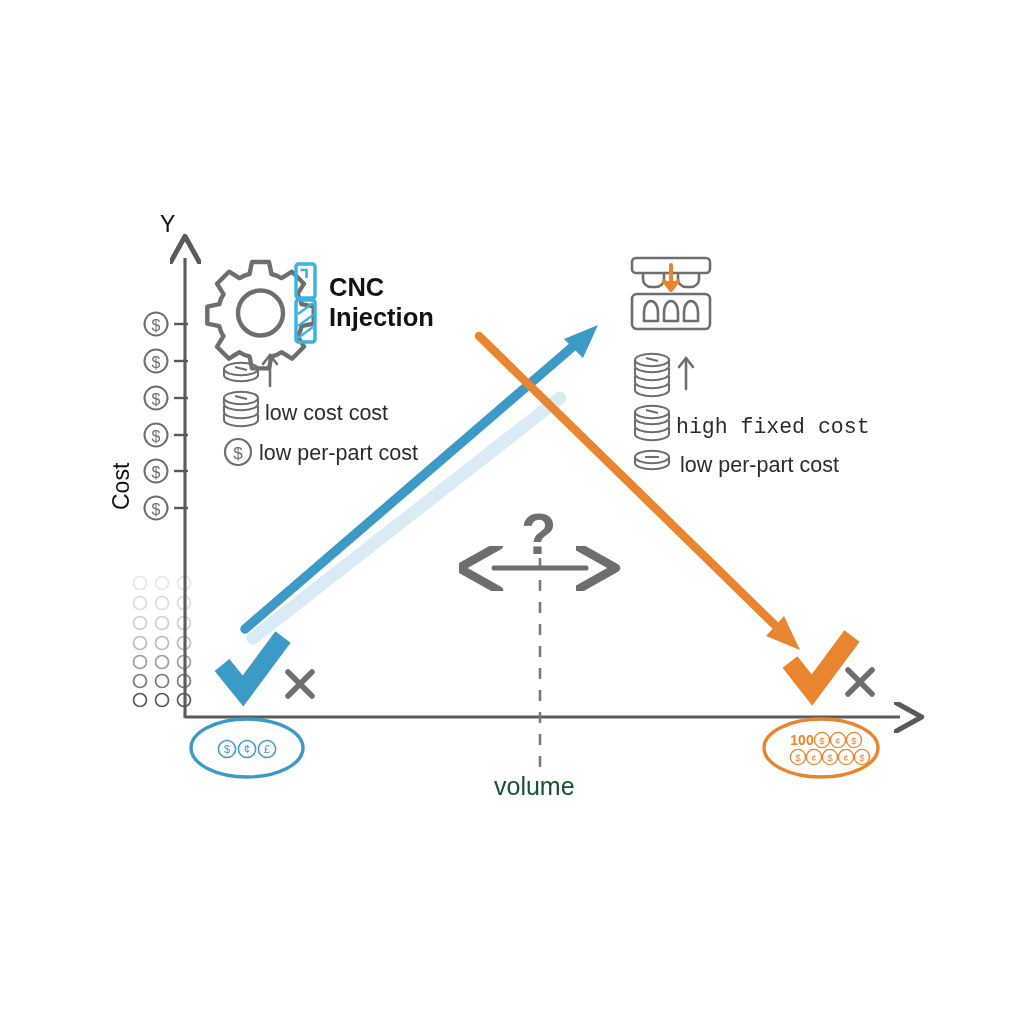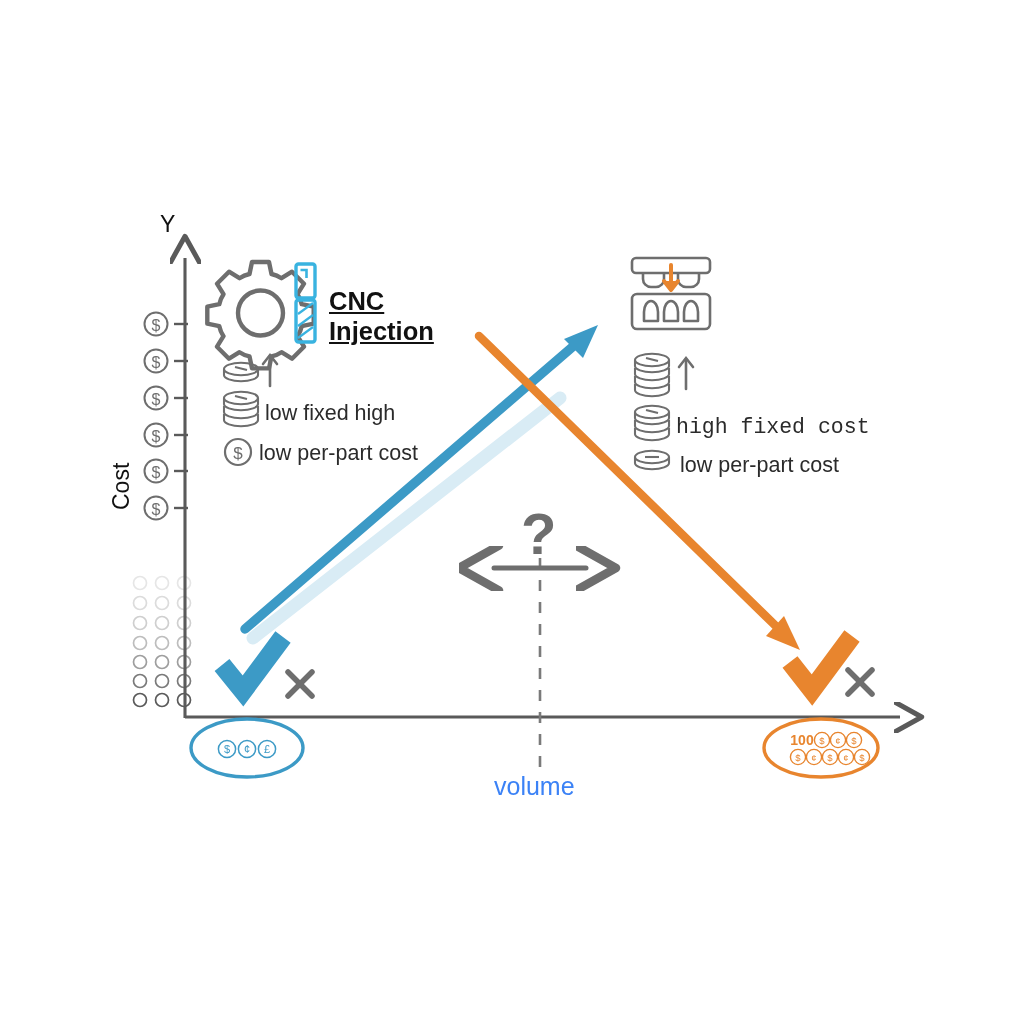--- a/index.html
+++ b/index.html
@@ -6,21 +6,21 @@
   body{width:1024px;height:1024px;overflow:hidden;
        font-family:"Liberation Sans", sans-serif; color:#222;}
   #stage{position:relative;width:1024px;height:1024px;background:#fff;}
   #stage svg.layer{position:absolute;left:0;top:0;width:1024px;height:1024px;}
 
   .lbl{position:absolute;white-space:nowrap;}
 
   .axis-y-name{font-size:23px;color:#111;font-weight:400;
       transform:rotate(-90deg);transform-origin:left top;}
   .axis-y-letter{font-size:23px;color:#111;}
-  .axis-x-name{font-size:25px;color:#3b82f6;}
+  .axis-x-name{font-size:25px;color:#14532d;}
 
   .proc-title{font-size:25.5px;font-weight:700;color:#111;line-height:1.18;}
   .bullet-txt{font-size:21.5px;color:#2b2b2b;}
 
   .qmark{font-size:58px;font-weight:700;color:#6e6e6e;line-height:1;}
 </style>
 </head>
 <body>
 
 <div id="stage">
@@ -283,26 +283,26 @@
       <line x1="645" y1="457" x2="659" y2="457"></line>
     </g>
   </svg>
 
   <div class="lbl axis-y-letter" style="left:160px;top:211px;">Y</div>
 
   <div class="lbl axis-y-name" style="left:108px;top:510px;">Cost</div>
 
   <div class="lbl axis-x-name" style="left:494px;top:772px;">volume</div>
 
-  <div class="lbl proc-title" style="left:329px;top:286px;text-decoration:underline;">
+  <div class="lbl proc-title" style="left:329px;top:272px;">
     <div>CNC</div>
     <div>Injection</div>
   </div>
 
-  <div class="lbl bullet-txt" style="left:265px;top:401px;">low fixed high</div>
+  <div class="lbl bullet-txt" style="left:265px;top:401px;">low cost cost</div>
   <div class="lbl bullet-txt" style="left:259px;top:441px;">low per-part cost</div>
 
 
   <div class="lbl bullet-txt" style="left:676px;top:415px;font-family:Liberation Mono, monospace;">high fixed cost</div>
   <div class="lbl bullet-txt" style="left:680px;top:453px;">low per-part cost</div>
 
   <div class="lbl qmark" style="left:521px;top:505px;">?</div>
 
 </div>
 

